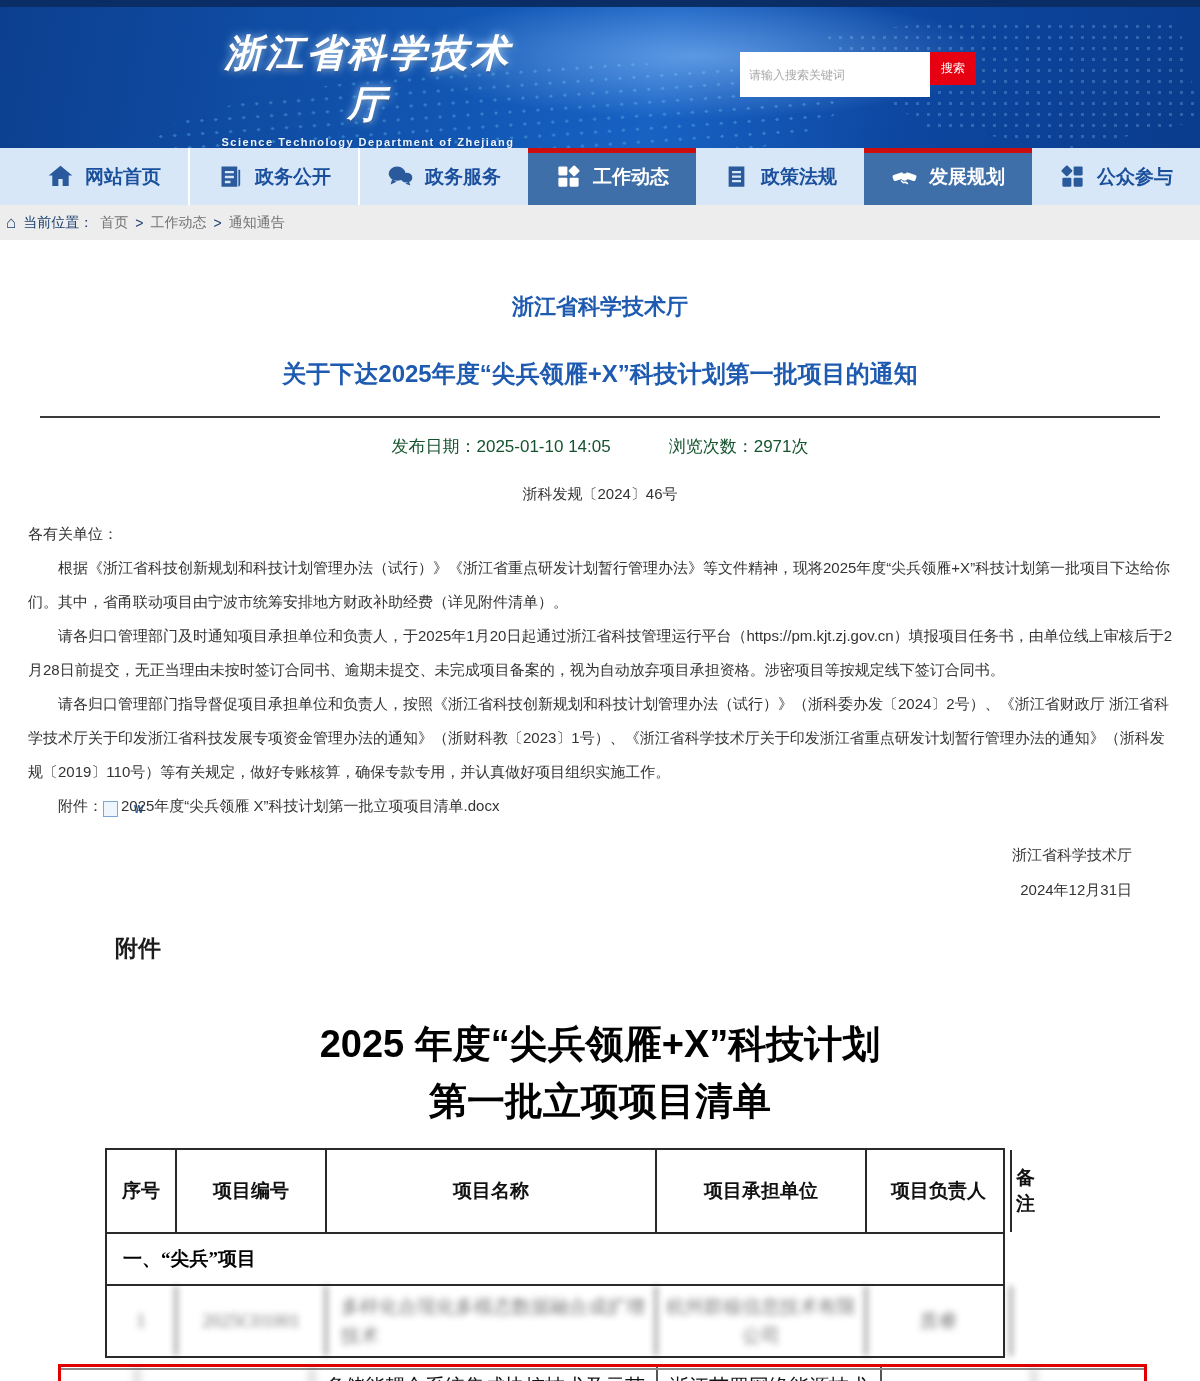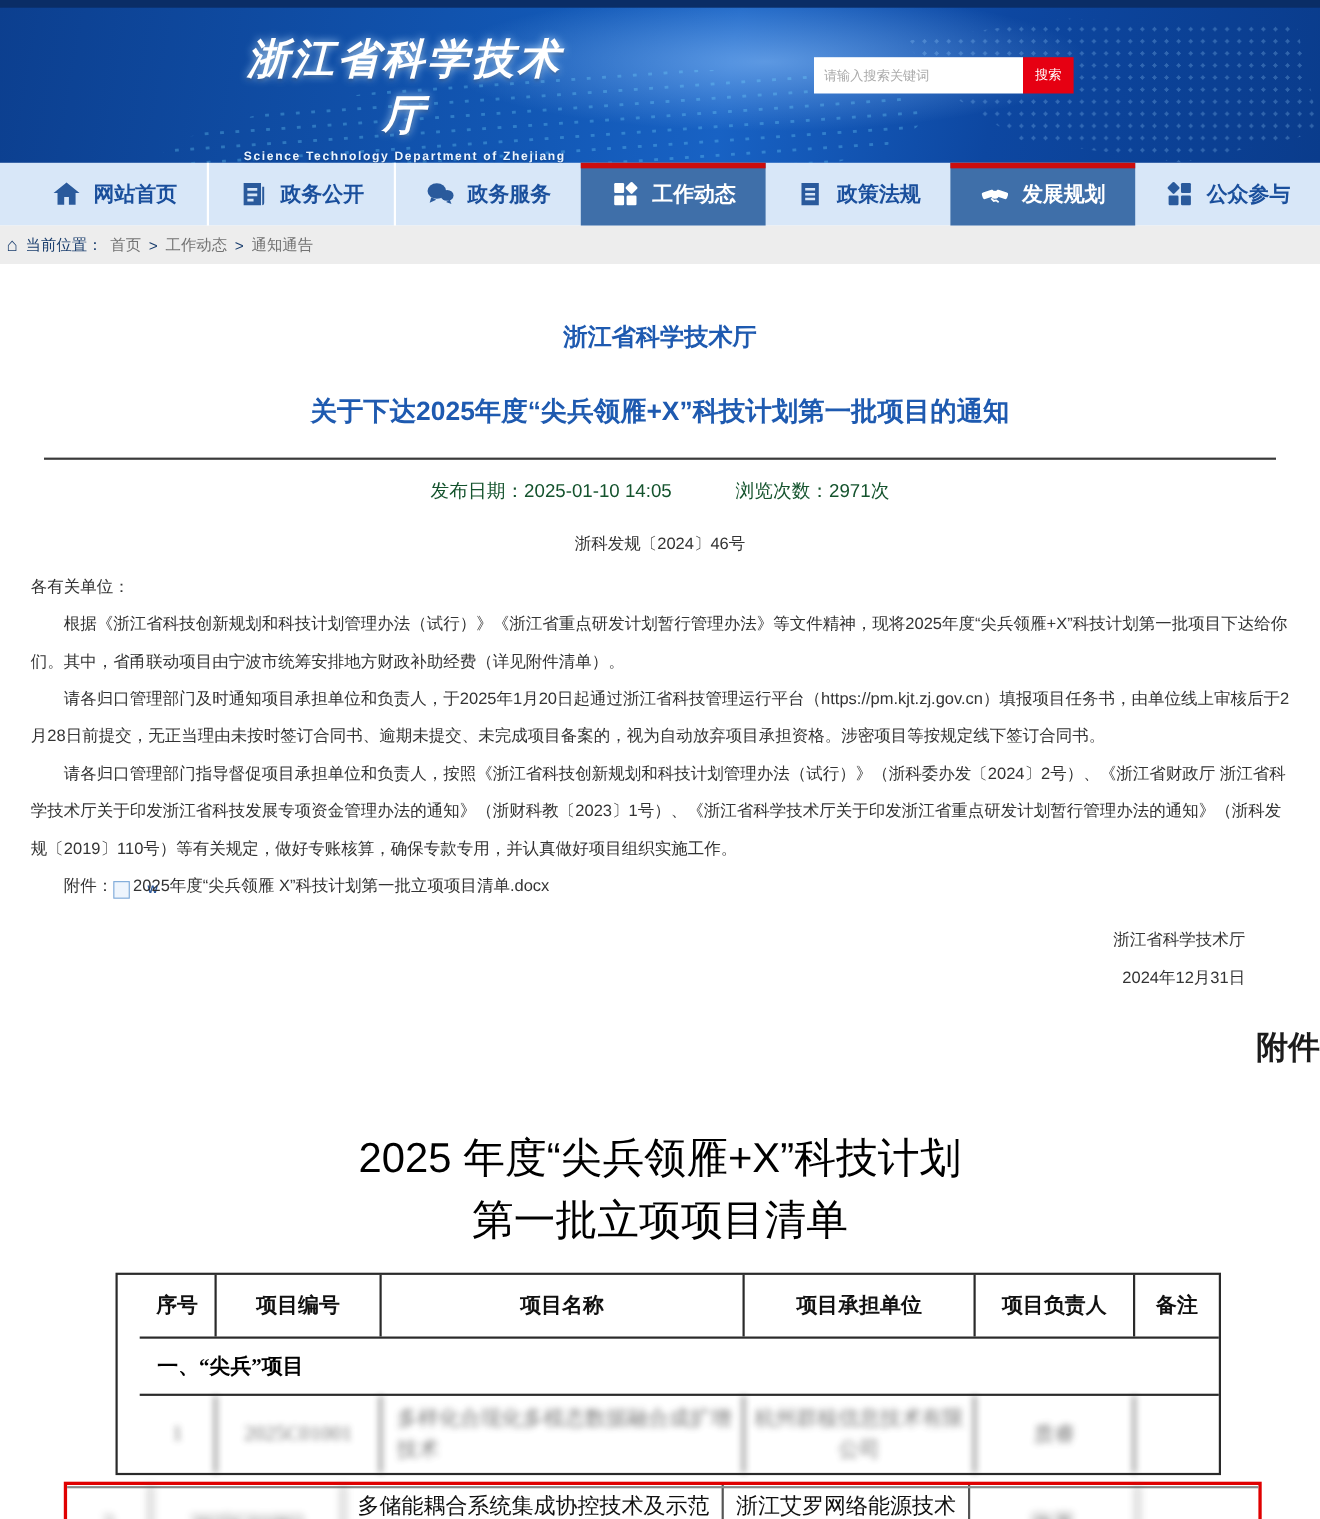--- a/index.html
+++ b/index.html
@@ -19,21 +19,21 @@
   .dots-map { position:absolute; right:0; top:10px; width:420px; height:138px;
     background-image:radial-gradient(rgba(160,215,255,.5) 1.7px, transparent 1.9px);
     background-size:11px 11px; opacity:.5;
     clip-path:polygon(10% 20%, 45% 5%, 95% 10%, 100% 80%, 70% 100%, 35% 85%, 20% 55%); }
   .logo { position:absolute; left:218px; top:28px; width:300px; text-align:center; }
   .logo-cn { font-size:38px; font-weight:bold; font-style:italic; color:#ffffff; letter-spacing:3px;
     text-shadow:0 0 8px rgba(190,225,255,.95), 0 2px 3px rgba(10,40,90,.6); }
   .logo-en { margin-top:6px; font-size:11px; font-weight:bold; color:#eaf4ff; letter-spacing:1.5px;
     text-shadow:0 1px 2px rgba(10,40,90,.6); }
   .search { position:absolute; left:740px; top:52px; display:flex; }
-  .search input { width:190px; height:33px; border:none; padding:0 9px; font-size:12px; color:#333;
+  .search input { width:190px; height:45px; border:none; padding:0 9px; font-size:12px; color:#333;
     font-family:"Liberation Sans",sans-serif; outline:none; }
   .search input::placeholder { color:#aaa; }
   .search button { width:46px; height:33px; border:none; background:#e60012; color:#fff; font-size:12px;
     cursor:pointer; font-family:"Liberation Sans",sans-serif; }
 
   
   .nav { display:flex; height:57px; background:#d8e7f8;padding-left:20px; }
   .nav-item { flex:1; position:relative; display:flex; align-items:center; justify-content:center;
     gap:11px; color:#1a4f9c; font-size:19px; font-weight:bold; cursor:pointer; }
   .nav-item + .nav-item { border-left:2px solid #fff; }
@@ -62,24 +62,24 @@
   .body-text p.indent { text-indent:2em; }
   .attach-line { text-indent:2em; }
   .word-icon { display:inline-block; width:15px; height:16px; border:1px solid #7aa7d8; background:#eef5fd;
     color:#2b579a; font-size:10px; font-weight:bold; text-align:center; line-height:15px; vertical-align:-2px;
     margin-right:3px; }
   .attach-link { color:#333; text-decoration:none; cursor:pointer; }
   .signature { text-align:right; font-size:15px; color:#333; line-height:35px; margin-top:14px; padding-right:40px; }
 
   
   .doc { position:relative; margin-top:26px; }
-  .doc-label { margin-left:115px; font-size:29px; font-weight:600; color:#1c1c1c;text-align:right; }
-  .doc-title { text-align:center; font-size:38px; font-weight:normal; color:#000; line-height:57px; margin-top:52px; }
-
-  .doc-table { width:1005px; margin:18px 0 0 105px; border:2px solid #2a2a2a;padding-left:20px; }
+  .doc-label { margin-left:115px; font-size:23px; font-weight:600; color:#1c1c1c; }
+  .doc-title { text-align:center; font-size:38px; font-weight:bold; color:#000; line-height:57px; margin-top:52px; }
+
+  .doc-table { width:900px; margin:18px 0 0 105px; border:2px solid #2a2a2a; }
   .tr { display:grid; grid-template-columns:70px 150px 330px 210px 145px 1fr; }
   .tr + .tr { border-top:2px solid #2a2a2a; }
   .td { border-right:2px solid #2a2a2a; display:flex; align-items:center; justify-content:center;
     text-align:center; font-family:"Liberation Serif", serif; font-size:19px; color:#111; padding:6px 6px; }
   .td:last-child { border-right:none; }
   .tr.head .td { font-weight:bold; padding:15px 4px; }
   .tr.section { display:block; font-weight:bold; padding:12px 16px; font-family:"Liberation Serif",serif;
     font-size:19px; }
   .td.name { justify-content:flex-start; text-align:left; padding-left:14px; line-height:29px; }
   .td.org { line-height:29px; }

